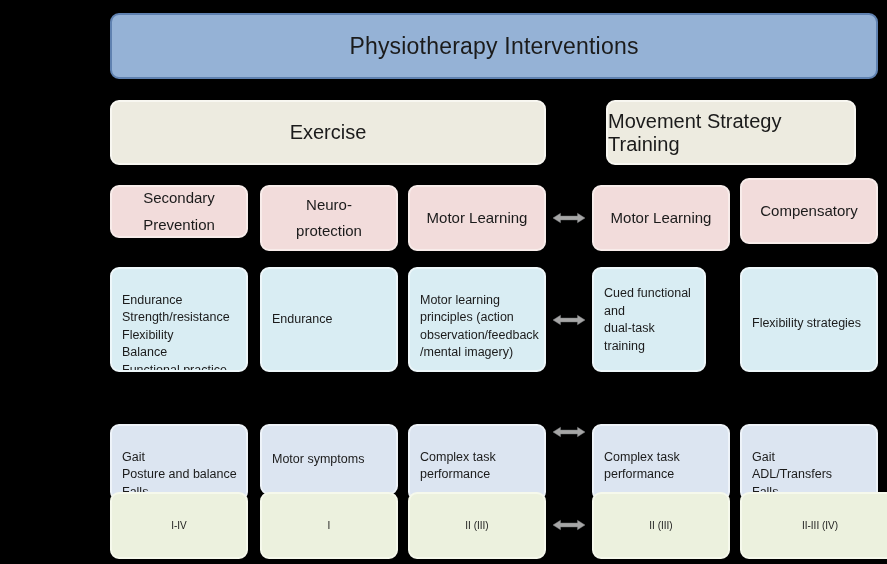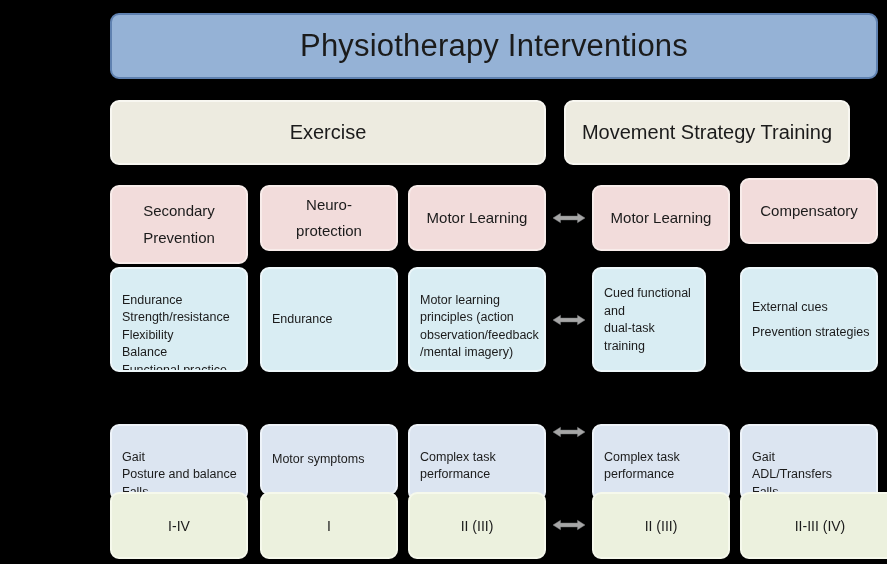--- a/index.html
+++ b/index.html
@@ -9,21 +9,21 @@
     font-family:"Liberation Sans", sans-serif;
     position:relative; overflow:hidden;
     color:var(--text,#1b1b1b);
   }
   .bx { position:absolute; box-sizing:border-box; border-radius:9px; overflow:hidden; }
 
   .title {
     background:var(--header-blue,#95b2d6);
     border:2px solid var(--header-blue-border,#5f81b0);
     display:flex; align-items:center; justify-content:center;
-    font-size:31px; letter-spacing:.2px;
+    font-size:23px; letter-spacing:.2px;
   }
   .group {
     background:var(--group-cream,#edebe0);
     border:2px solid #f8f7f1;
     display:flex; align-items:center; justify-content:center;
     font-size:20px;
   }
   .cat {
     background:var(--category-pink,#f2dcdb);
     border:2px solid #f8ecea;
@@ -37,34 +37,34 @@
     white-space:pre-line;
   }
   .cyan { background:var(--interventions-cyan,#d9edf3); border:2px solid #eef7fa; }
   .lav  { background:var(--outcomes-lavender,#dce5f1); border:2px solid #eef3f9;margin-top:30px; }
   .vc   { display:flex; flex-direction:column; justify-content:center; }
   .p2:not(:empty) { margin-top:7px; }
   .evid {
     background:var(--evidence-green,#ecf1de);
     border:2px solid #f6f9ec;
     display:flex; align-items:center; justify-content:center;
-    font-size:14px;
+    font-size:10px;
   }
   .arrow { position:absolute; width:34px; height:12px; }
   .arrow path { fill:var(--arrow-gray,#a6a6a6); stroke:#7e8182; stroke-width:.5; }
 </style>
 </head>
 <body>
 
 <div class="bx title" style="left:110px;top:13px;width:768px;height:66px">Physiotherapy Interventions</div>
 
 <div class="bx group" style="left:110px;top:100px;width:436px;height:65px">Exercise</div>
-<div class="bx group" style="left:564px;top:100px;width:286px;height:65px">Movement Strategy Training</div>
+<div class="bx group" style="left:606px;top:100px;width:250px;height:65px">Movement Strategy Training</div>
 
-<div class="bx cat" style="left:110px;top:185px;width:138px;height:79px">Secondary
+<div class="bx cat" style="left:110px;top:185px;width:138px;height:53px">Secondary
 Prevention</div>
 <div class="bx cat" style="left:260px;top:185px;width:138px;height:66px">Neuro-
 protection</div>
 <div class="bx cat" style="left:408px;top:185px;width:138px;height:66px">Motor Learning</div>
 <div class="bx cat" style="left:592px;top:185px;width:138px;height:66px">Motor Learning</div>
 <div class="bx cat" style="left:740px;top:178px;width:138px;height:66px">Compensatory</div>
 
 <div class="bx cell cyan" style="left:110px;top:267px;width:138px;height:105px">
   <div class="p1">Endurance
 Strength/resistance
@@ -83,22 +83,21 @@
 observation/feedback
 /mental imagery)</div>
   
 </div>
 <div class="bx cell cyan vc" style="left:592px;top:267px;width:114px;height:105px">
   <div class="p1">Cued functional and
 dual-task training</div>
   <div class="p2"></div>
 </div>
 <div class="bx cell cyan vc" style="left:740px;top:267px;width:138px;height:105px">
-  <div class="p1">External cues</div>
-  <div class="p2">Prevention strategies</div>
+  <div class="p2">Flexibility strategies</div>
 </div>
 
 <div class="bx cell lav" style="left:110px;top:394px;width:138px;height:77px">
   <div class="p1">Gait
 Posture and balance
 Falls
 Physical function</div>
   <div class="p2"></div>
 </div>
 <div class="bx cell lav vc" style="left:260px;top:394px;width:138px;height:71px">

